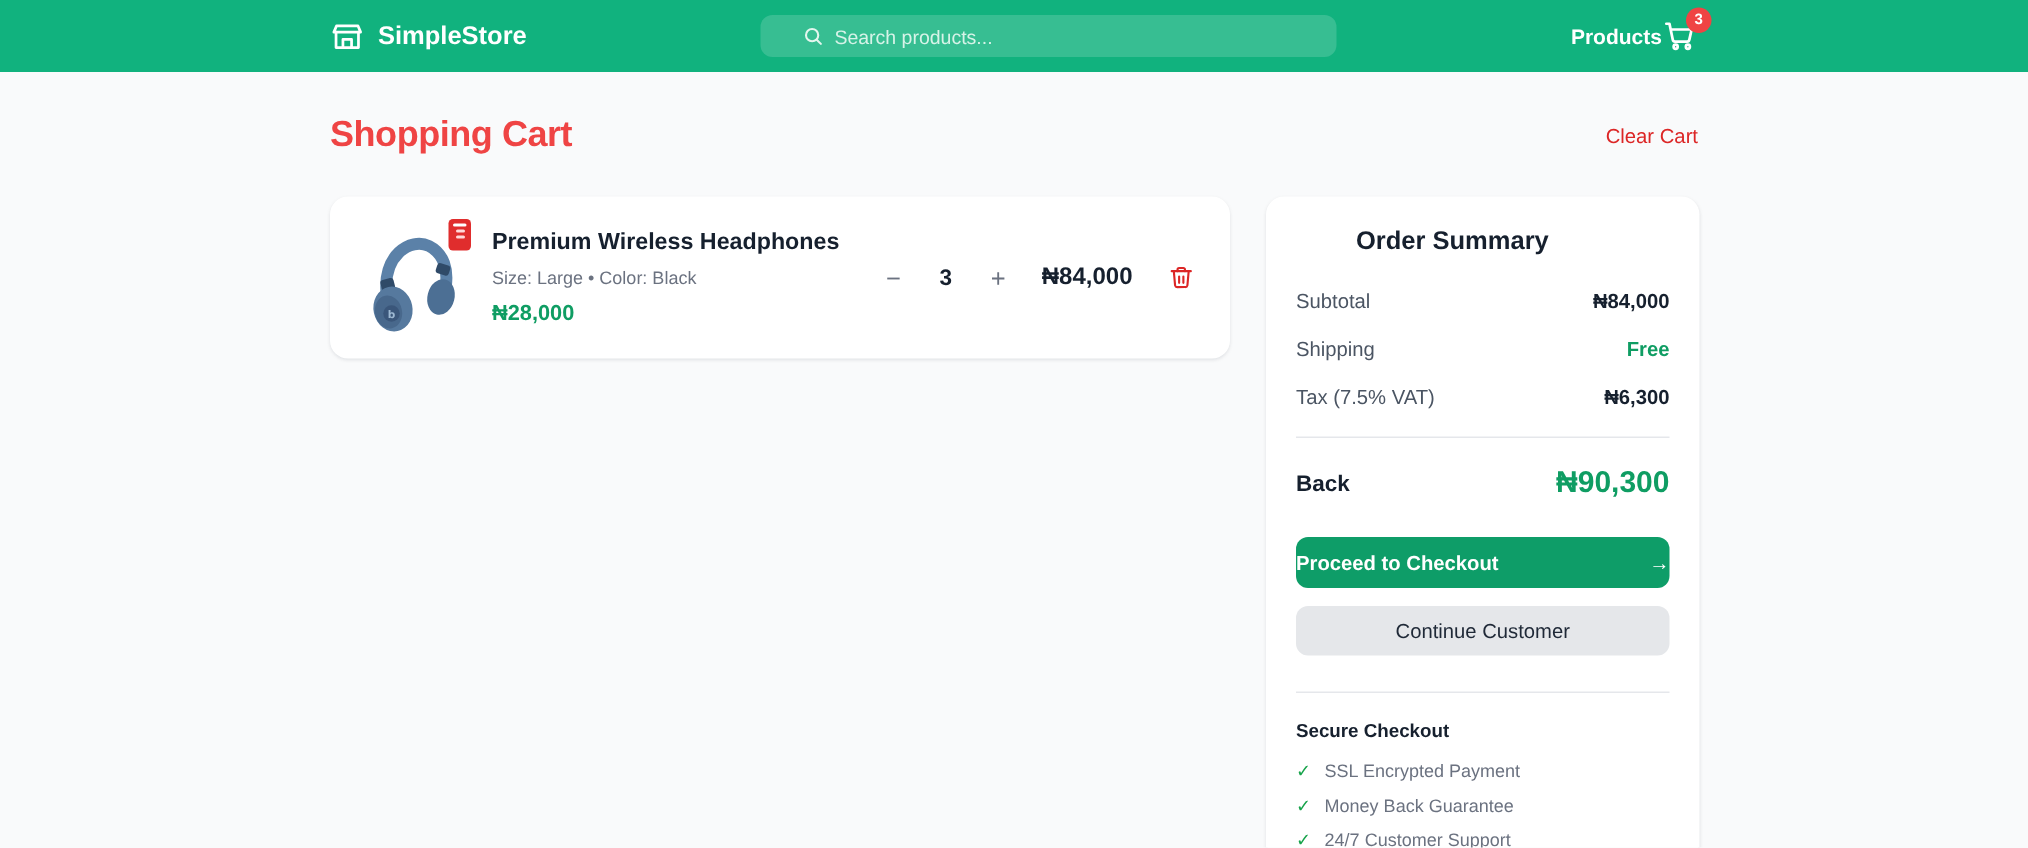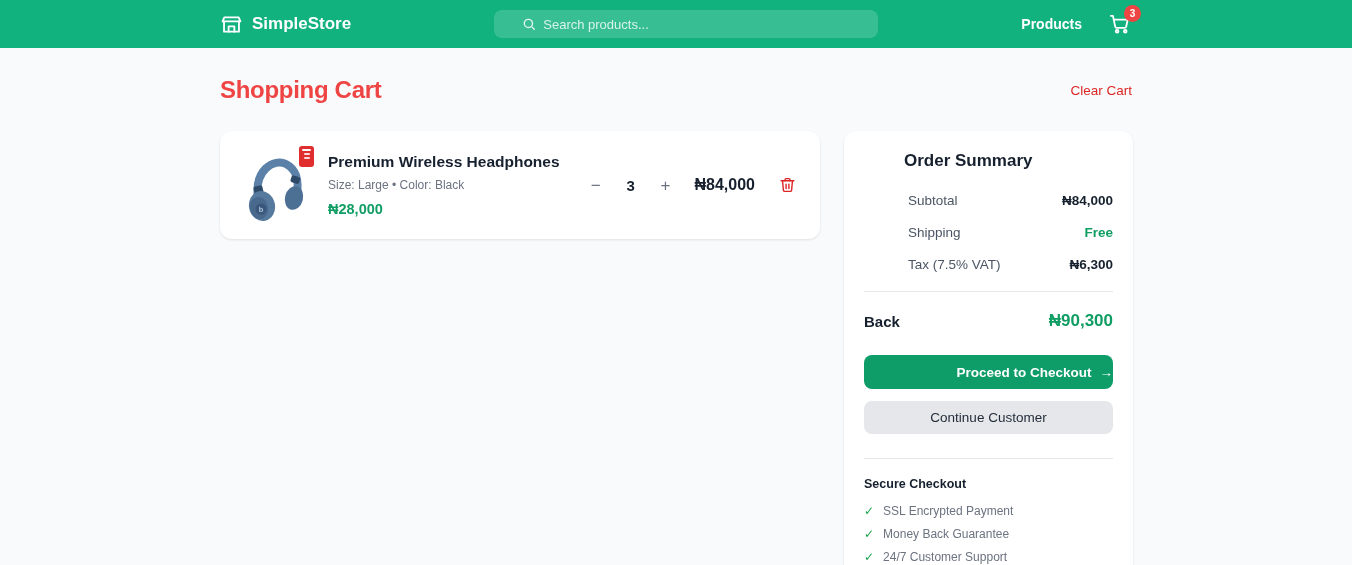--- a/index.html
+++ b/index.html
@@ -34,21 +34,21 @@
     border-radius: 8px;
     display: flex; align-items: center;
     padding: 0 28px; gap: 7px;
   }
   .searchbox input {
     background: transparent; border: none; outline: none;
     color: #ffffff; font-size: 13px; width: 100%;
     font-family: "Liberation Sans", "DejaVu Sans", sans-serif;
   }
   .searchbox input::placeholder { color: #d7f3e8; opacity: 1; }
-  .nav-right { display: flex; align-items: center; gap: 26px; }
+  .nav-right { display: flex; align-items: center; }
   .nav-link { color: #ffffff; font-size: 14px; font-weight: 600; cursor: pointer; }
   .cart-wrap { position: relative; cursor: pointer; width: 24px; height: 24px; }
   .cart-badge {
     position: absolute; top: -7px; right: -9px;
     min-width: 17px; height: 17px;
     background: #ef4444; color: #fff;
     border-radius: 50%;
     font-size: 10px; font-weight: 700;
     display: flex; align-items: center; justify-content: center;
     padding: 0 3px;
@@ -98,34 +98,33 @@
   .qty-value { font-size: 15px; font-weight: 600; color: #16202e; min-width: 12px; text-align: center; }
   .line-total { font-size: 16px; font-weight: 700; color: #16202e; }
   .trash-btn { background: none; border: none; cursor: pointer; display: flex; align-items: center; }
   
   .summary-col { width: 289px; }
   .summary-card { width: 289px; padding: 20px; }
   .summary-title { font-size: 17px; font-weight: 700; color: #16202e; margin-bottom: 22px; margin-left: 40px; }
   .summary-row {
     display: flex; align-items: center; justify-content: space-between;
     margin-bottom: 17px;
-    margin-left: 44px;
   }
   .summary-row .lbl { font-size: 13.5px; color: #4b5563; }
   .summary-row .val { font-size: 13.5px; font-weight: 700; color: #16202e; }
   .summary-row .val.green { color: #0f9d63; }
   .divider { border: none; border-top: 1px solid #e5e7eb; margin: 19px 0; }
   .total-row { display: flex; align-items: center; justify-content: space-between; margin-bottom: 24px; }
   .total-lbl { font-size: 15px; font-weight: 700; color: #16202e; }
-  .total-val { font-size: 17px; font-weight: 700; color: #0f9d63; }
+  .total-val { font-size: 20px; font-weight: 700; color: #0f9d63; }
   .checkout-btn {
     width: 100%; height: 34px;
     background: #0e9d68; border: none; border-radius: 8px;
     color: #ffffff; font-size: 13.5px; font-weight: 700;
-    display: flex; align-items: center; justify-content: flex-end; gap: 8px;
+    display: flex; align-items: center; justify-content: space-between; gap: 25px;
     cursor: pointer;
     font-family: "Liberation Sans", "DejaVu Sans", sans-serif;
   }
   .continue-btn {
     width: 100%; height: 33px; margin-top: 12px;
     background: #e5e7ea; border: none; border-radius: 8px;
     color: #1f2937; font-size: 13.5px; font-weight: 500;
     cursor: pointer;
     font-family: "Liberation Sans", "DejaVu Sans", sans-serif;
   }

